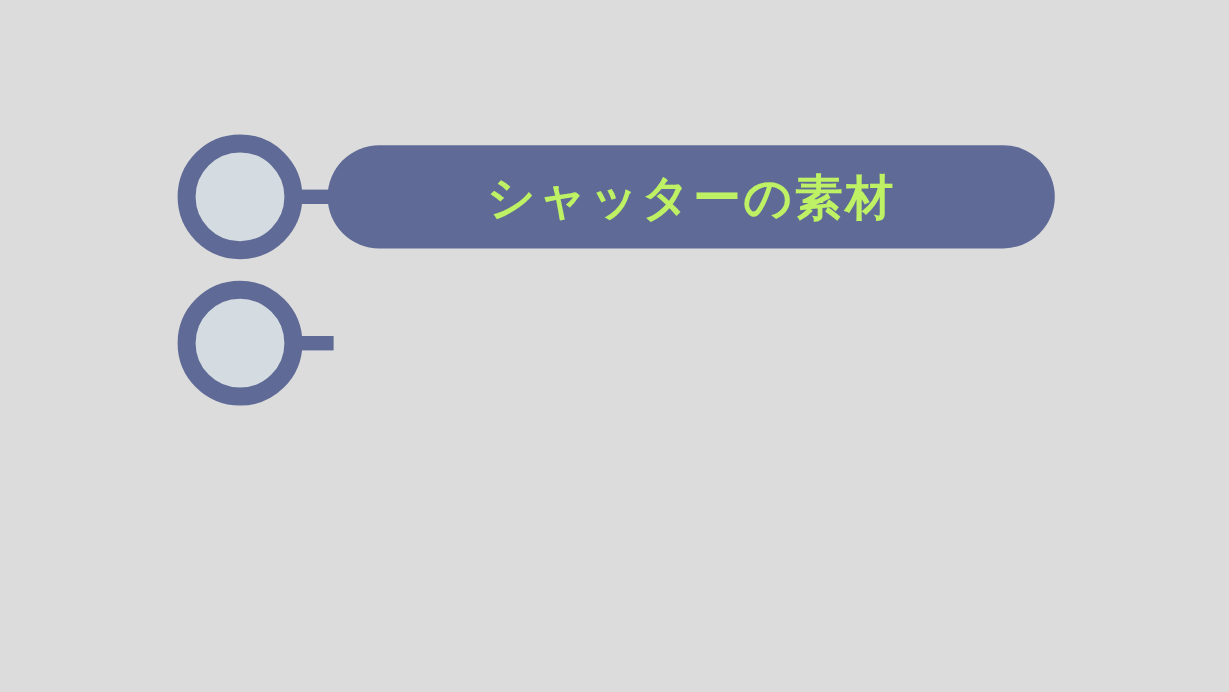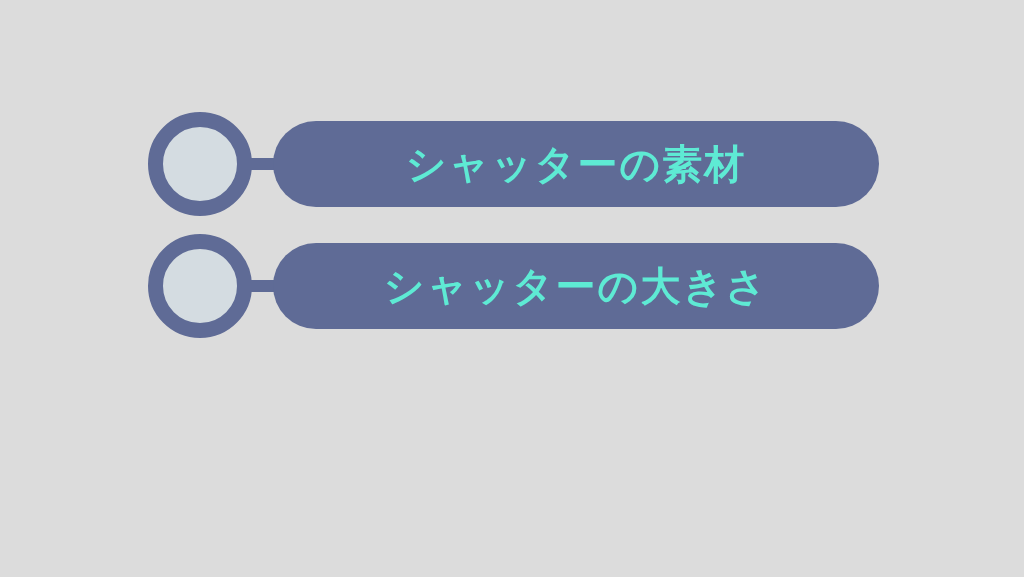--- a/index.html
+++ b/index.html
@@ -47,21 +47,21 @@
       top: 9px;
       width: 606px;
       height: 86px;
       border-radius: 43px;
       background: #5f6b96;
       display: flex;
       align-items: center;
       justify-content: center;
     }
     .pill-label {
-      color: #5eead4;
+      color: #bef264;
       font-size: 40px;
       font-weight: bold;
       letter-spacing: 2px;
       white-space: nowrap;
     }
   </style>
 </head>
 <body>
 
 <div class="canvas">
@@ -70,19 +70,16 @@
     <div class="circle"></div>
     <div class="connector"></div>
     <div class="pill">
       <span class="pill-label">シャッターの素材</span>
     </div>
   </div>
 
   <div class="row" style="top:234px;">
     <div class="circle"></div>
     <div class="connector"></div>
-    <div class="pill">
-      <span class="pill-label">シャッターの大きさ</span>
-    </div>
   </div>
 
 
 </div>
 
 </body></html>

